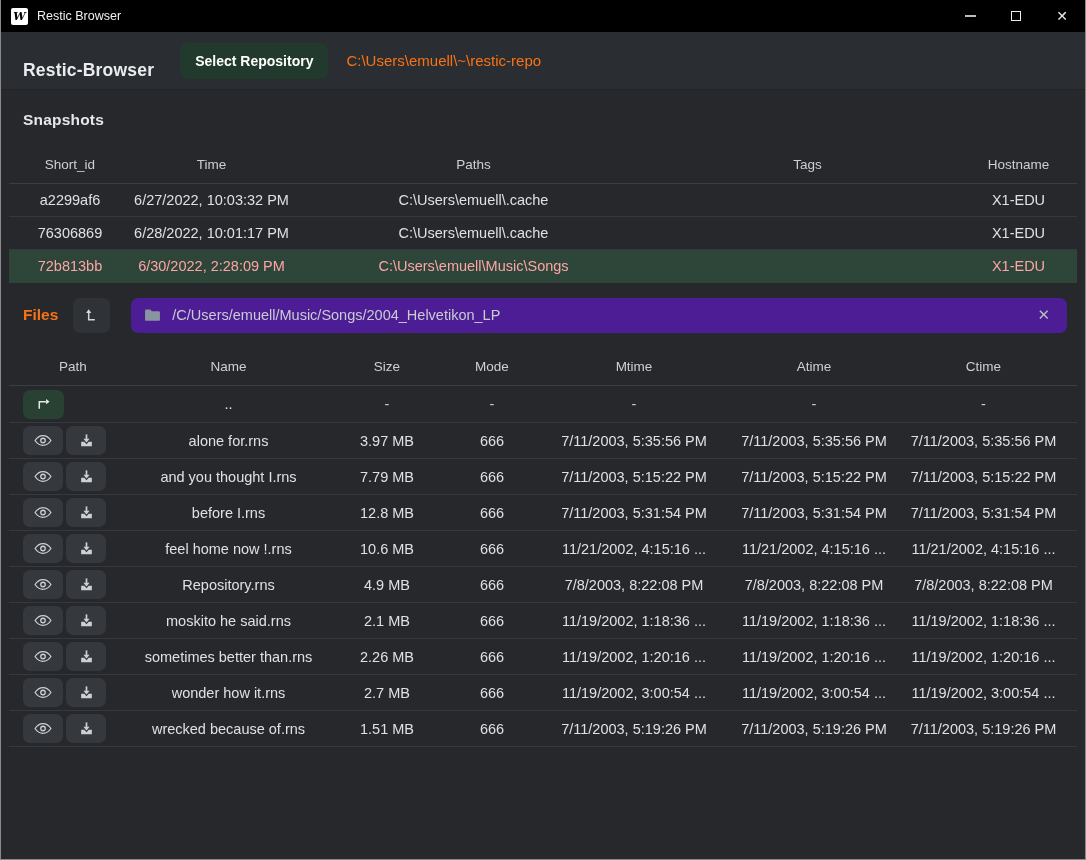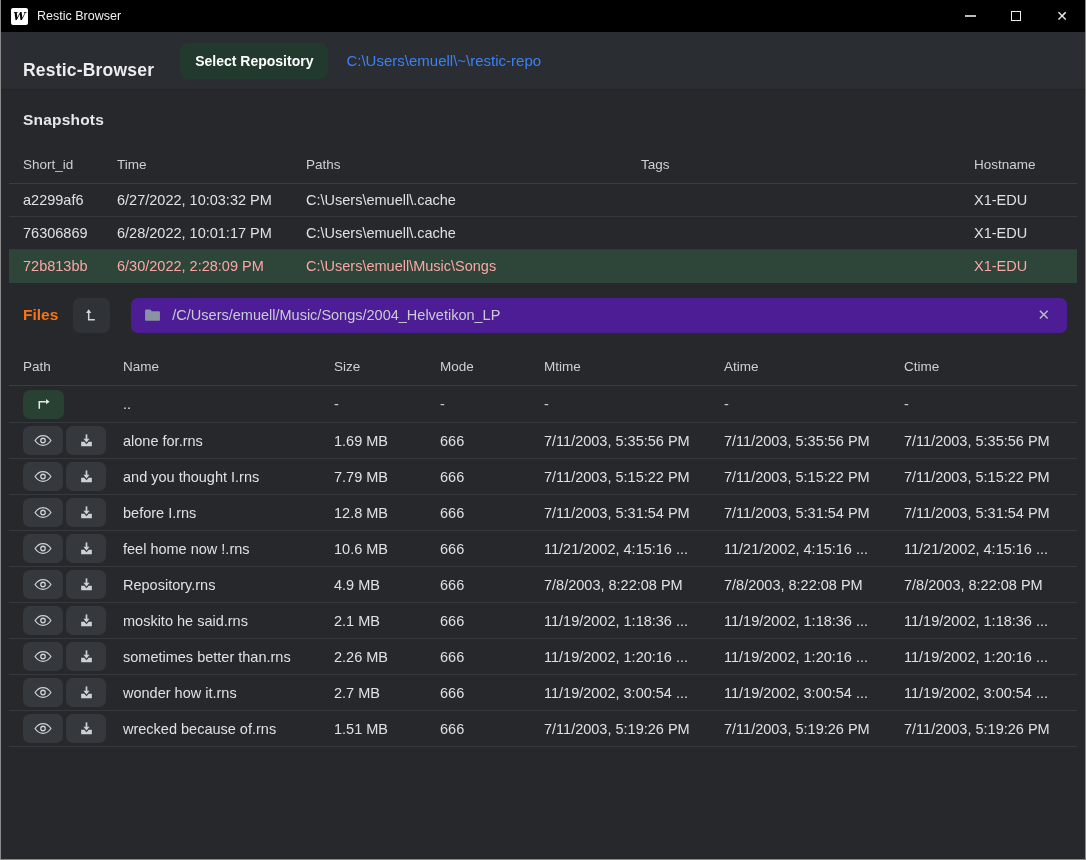--- a/index.html
+++ b/index.html
@@ -36,28 +36,28 @@
   
   .app-header {
     height:58px; background:#2a2d32; display:flex; align-items:center; flex-shrink:0;
     padding:0 22px; border-bottom:1px solid #222428;
   }
   .brand { font-size:17.5px; font-weight:700; color:#ebecee; letter-spacing:.2px;margin-top:20px; }
   .select-repo-btn {
     margin-left:26px; background:#22392d; color:#fff; font-weight:700; font-size:14px;
     border:none; border-radius:8px; padding:10px 15px; font-family:inherit; cursor:pointer;
   }
-  .repo-path { margin-left:18px; color:#3b82f6; font-size:15px; }
+  .repo-path { margin-left:18px; color:#f97316; font-size:15px; }
 
   
   .section-title-wrap { padding:21px 22px 17px 22px; }
   .section-title { font-size:15.5px; font-weight:700; color:#e6e7e9; letter-spacing:.2px; }
 
   
-  .table { margin:0 8px; }
+  .table { margin:0 8px;text-align:center; }
   .t-head, .t-row { display:grid; align-items:center; padding-left:14px; padding-right:14px; }
   .snap-grid { grid-template-columns:94px 189px 335px 333px minmax(0,1fr); }
   .file-grid { grid-template-columns:100px 211px 106px 104px 180px 180px minmax(0,1fr); }
   .t-head { height:38px; color:#cdd0d3; font-size:13.5px; border-bottom:1px solid #3a3d42; }
   .t-row { border-bottom:1px solid #35383d; font-size:14.5px; color:#dfe0e2; }
   .snap-row { height:33px; cursor:default; }
   .snap-row.selected { background:#2e453a; color:#fca5a5; border-bottom-color:#2e453a; }
   .cell { white-space:nowrap; overflow:hidden; text-overflow:ellipsis; }
 
   
@@ -221,21 +221,21 @@
                 <svg width="15" height="15" viewBox="0 0 16 16">
                   <path d="M8 1.5 V7" stroke="#cdd1d5" stroke-width="1.8" fill="none"></path>
                   <path d="M4.7 6.2 L11.3 6.2 L8 10.2 Z" fill="#cdd1d5"></path>
                   <path d="M2.3 9.3 L5.6 9.3 L8 12 L10.4 9.3 L13.7 9.3 L13.7 14 L2.3 14 Z" fill="#cdd1d5"></path>
                 </svg>
               </span>
             </button>
           </span>
         </div>
         <div class="cell">alone for.rns</div>
-        <div class="cell">1.69 MB</div>
+        <div class="cell">3.97 MB</div>
         <div class="cell">666</div>
         <div class="cell">7/11/2003, 5:35:56 PM</div>
         <div class="cell">7/11/2003, 5:35:56 PM</div>
         <div class="cell">7/11/2003, 5:35:56 PM</div>
       </div>
 
       <div class="t-row file-row file-grid">
         <div class="cell">
           <span class="btn-pair">
             <button class="icon-btn">

